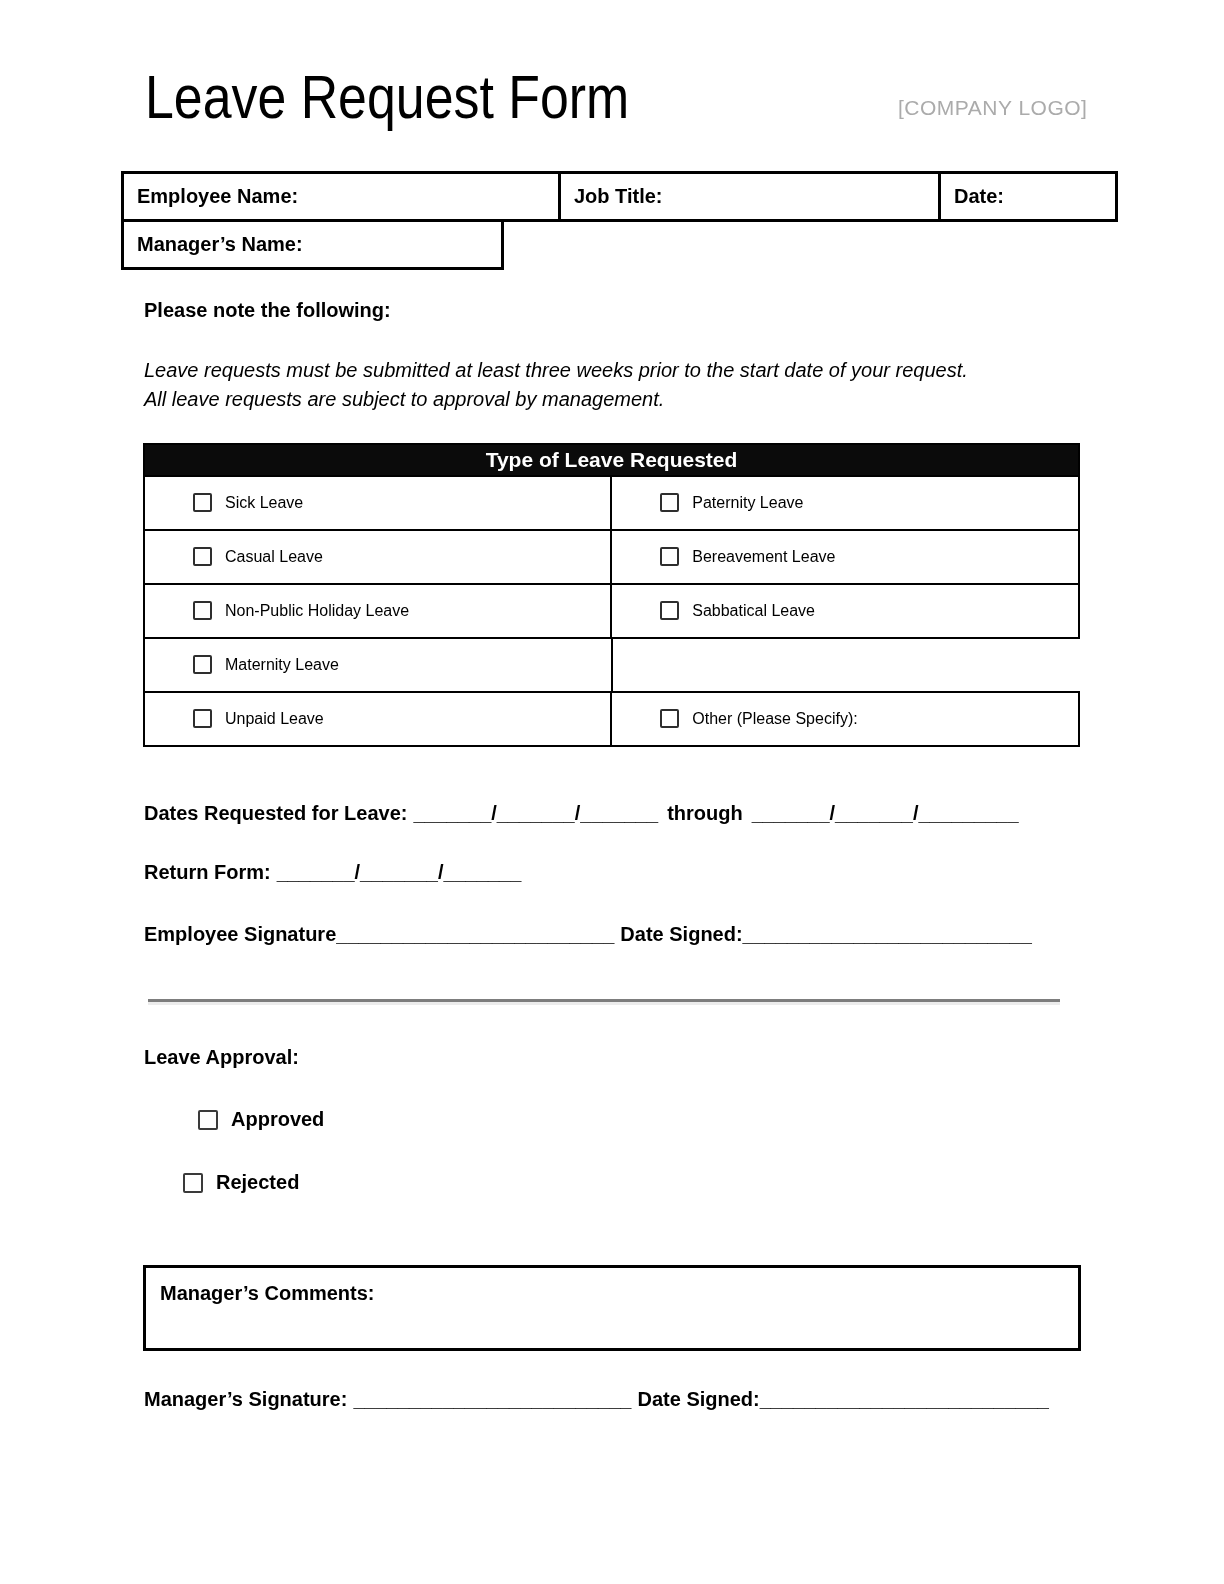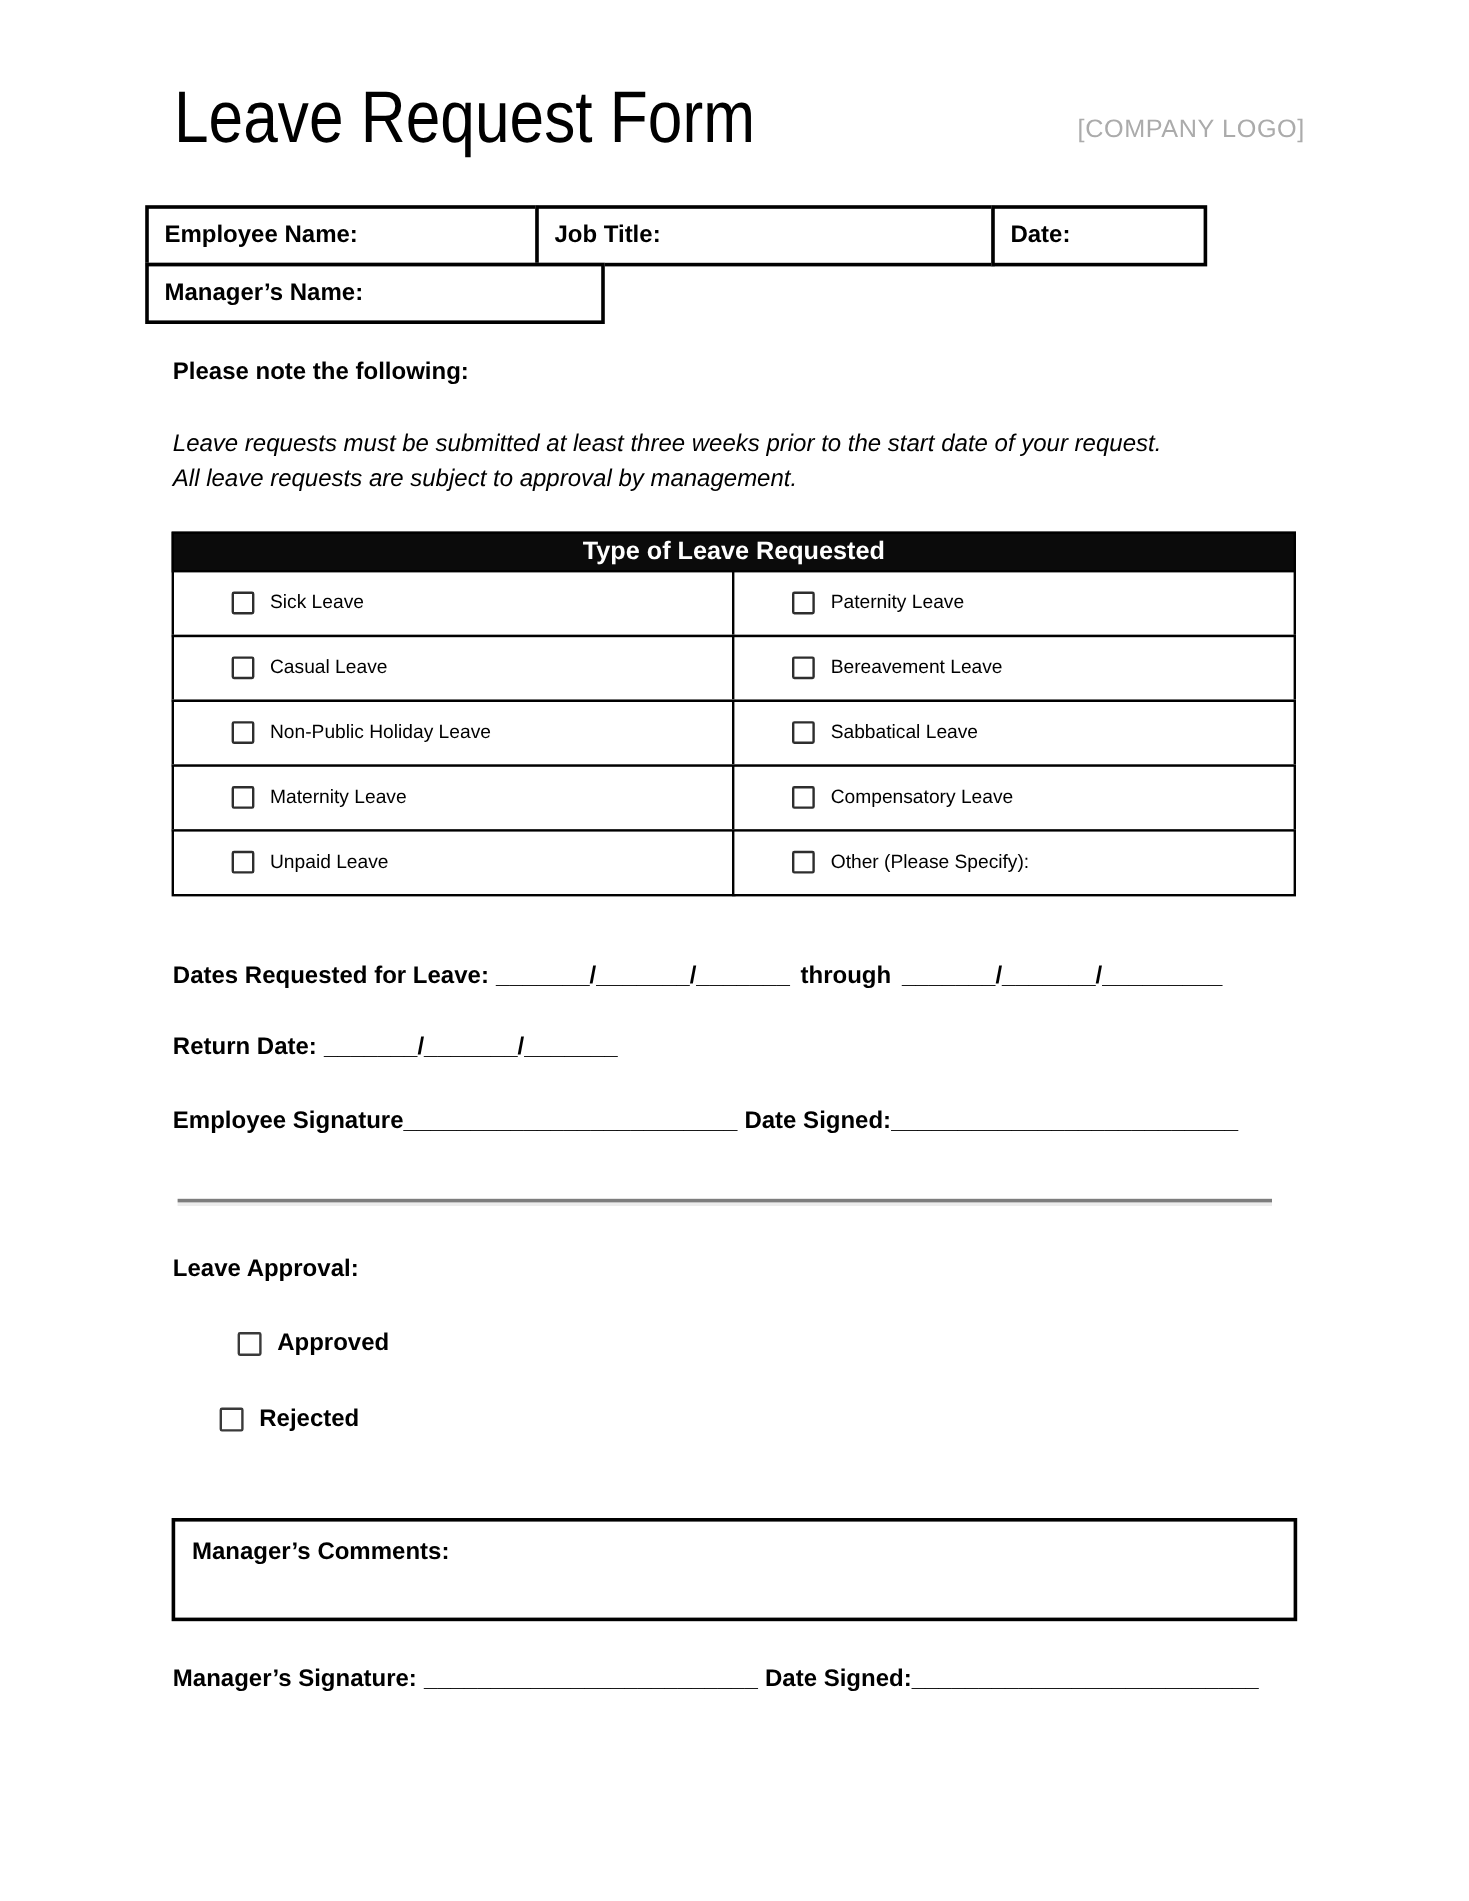--- a/index.html
+++ b/index.html
@@ -27,21 +27,21 @@
   
   .info-table{position:absolute;left:121px;top:171px;}
   .it-row{display:flex;}
   .it-row + .it-row{margin-top:-3px;}
   .it-cell{
     border:3px solid #000;height:51px;background:#fff;
     display:flex;align-items:center;padding-left:13px;
     font-weight:bold;font-size:20px;
   }
   .it-cell + .it-cell{margin-left:-3px;}
-  .w1{width:328px}.w2{width:383px}.w3{width:180px}
+  .w1{width:440px}.w2{width:383px}.w3{width:180px}
   
   .note-heading{position:absolute;left:144px;top:299px;font-size:20px;font-weight:bold;white-space:nowrap;}
   .note-text{position:absolute;left:144px;top:356px;font-size:20px;font-style:italic;line-height:29px;}
   .note-text span{display:block;white-space:nowrap;}
   
   .leave-table{position:absolute;left:143px;top:443px;width:937px;}
   .lt-header{
     border:2.5px solid #000;background:var(--table-header-bg,#0B0B0B);color:#fff;
     height:34px;display:flex;align-items:center;justify-content:center;
     font-weight:bold;font-size:21px;
@@ -154,24 +154,20 @@
         <span class="checkbox"></span>
         <span class="lt-label">Sabbatical Leave</span>
       </div>
     </div>
 
     <div class="lt-row">
       <div class="lt-cell">
         <span class="checkbox"></span>
         <span class="lt-label">Maternity Leave</span>
       </div>
-      <div class="lt-cell">
-        <span class="checkbox"></span>
-        <span class="lt-label">Compensatory Leave</span>
-      </div>
     </div>
 
     <div class="lt-row">
       <div class="lt-cell">
         <span class="checkbox"></span>
         <span class="lt-label">Unpaid Leave</span>
       </div>
       <div class="lt-cell">
         <span class="checkbox"></span>
         <span class="lt-label">Other (Please Specify):</span>
@@ -180,21 +176,21 @@
   </div>
 
   <div class="fill-line dates-line">
     <span>Dates Requested for Leave:</span>
     <span class="blank gap-s">_______/_______/_______</span>
     <span class="gap-m">through</span>
     <span class="blank gap-s">_______/_______/_________</span>
   </div>
 
   <div class="fill-line return-line">
-    <span>Return Date:</span>
+    <span>Return Form:</span>
     <span class="blank gap-s">_______/_______/_______</span>
   </div>
 
   <div class="fill-line emp-sig-line">
     <span>Employee Signature</span>
     <span class="blank">_________________________</span>
     <span class="gap-s">Date Signed:</span>
     <span class="blank">__________________________</span>
   </div>
 

